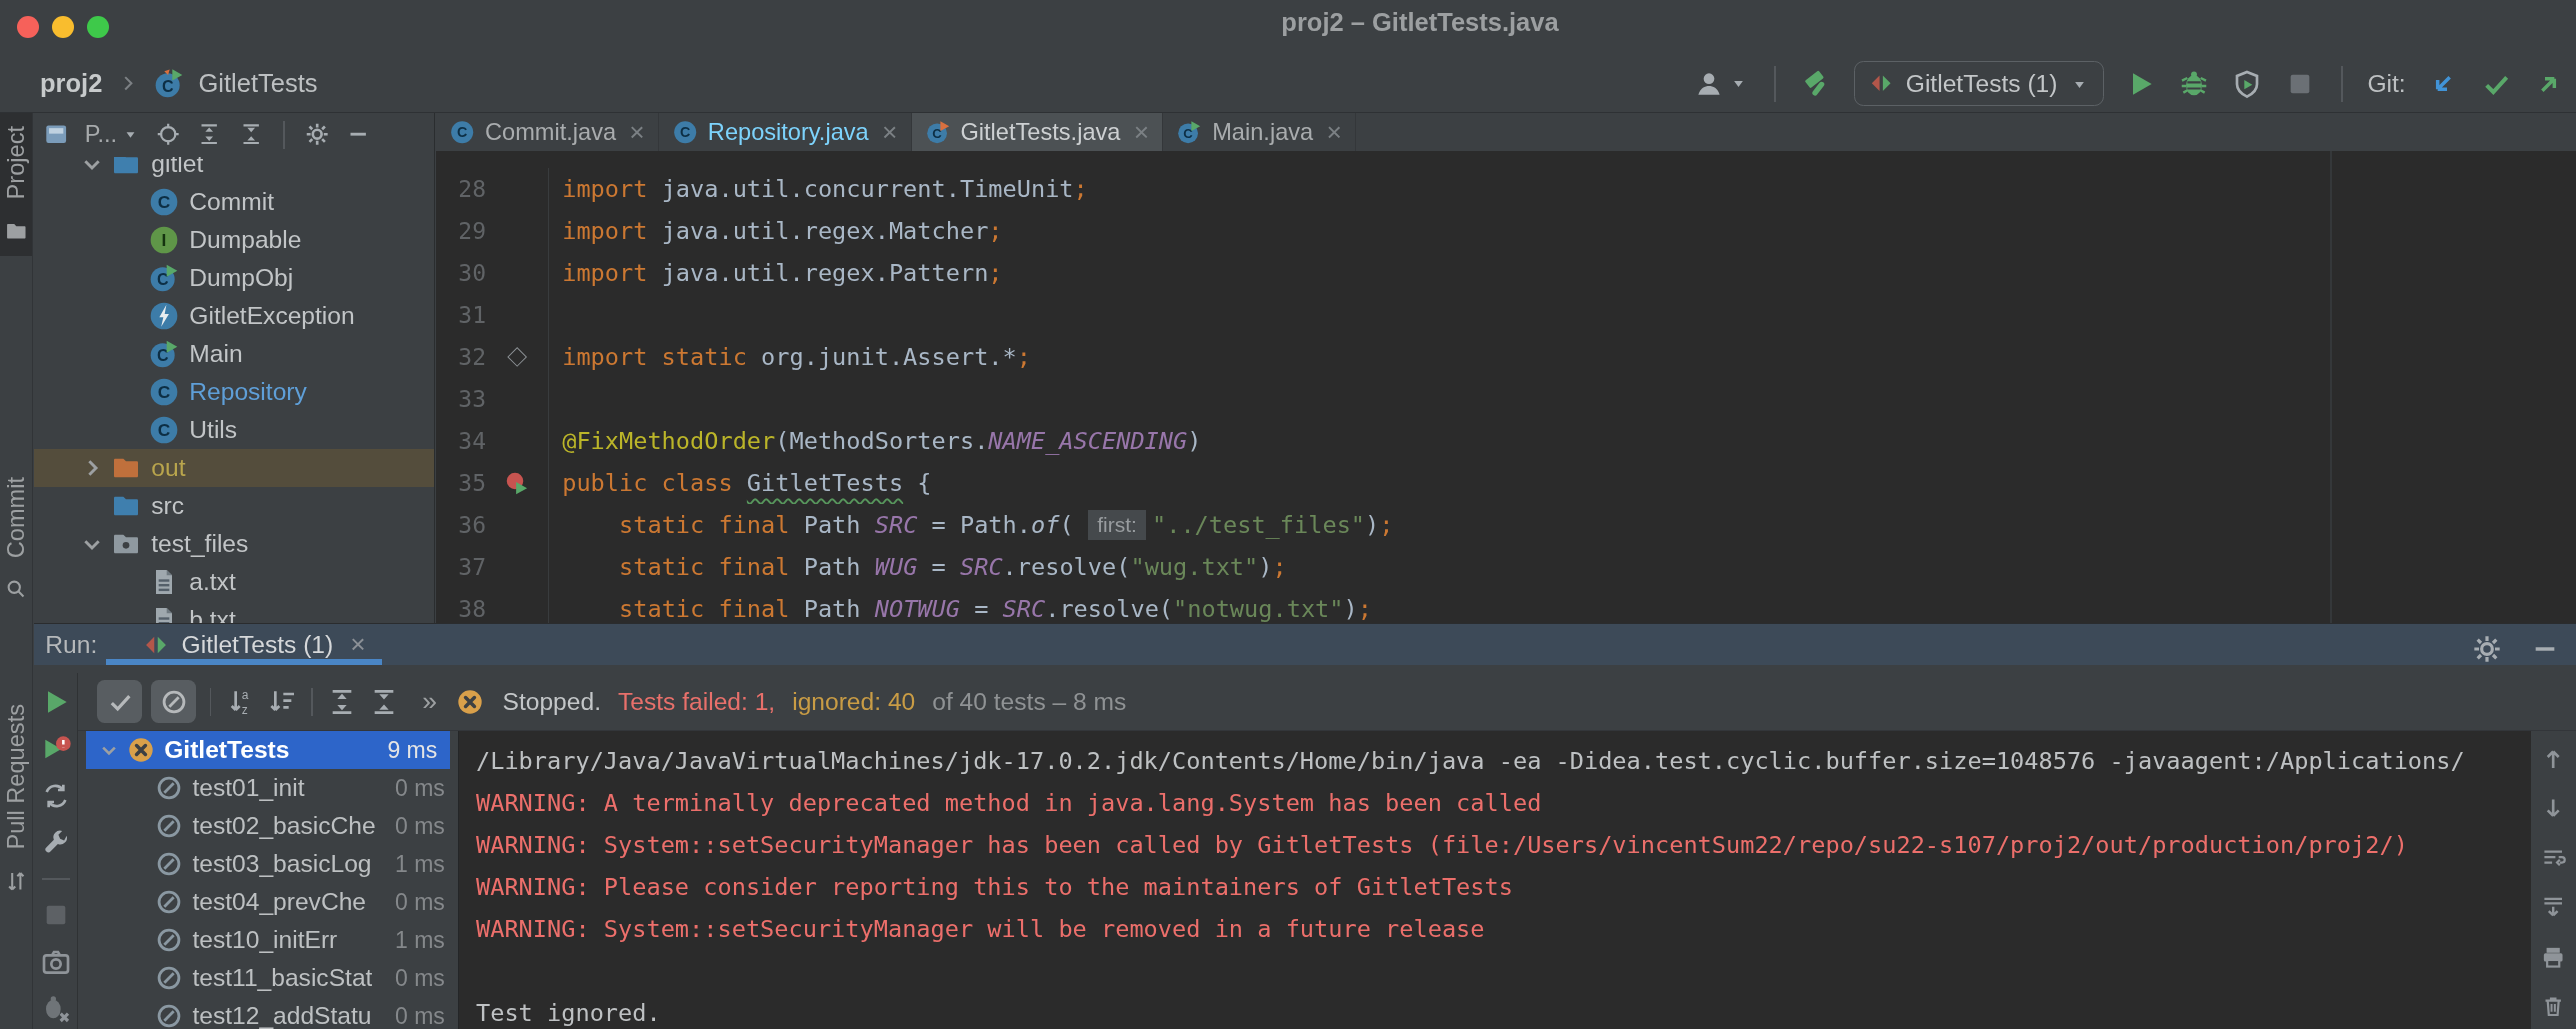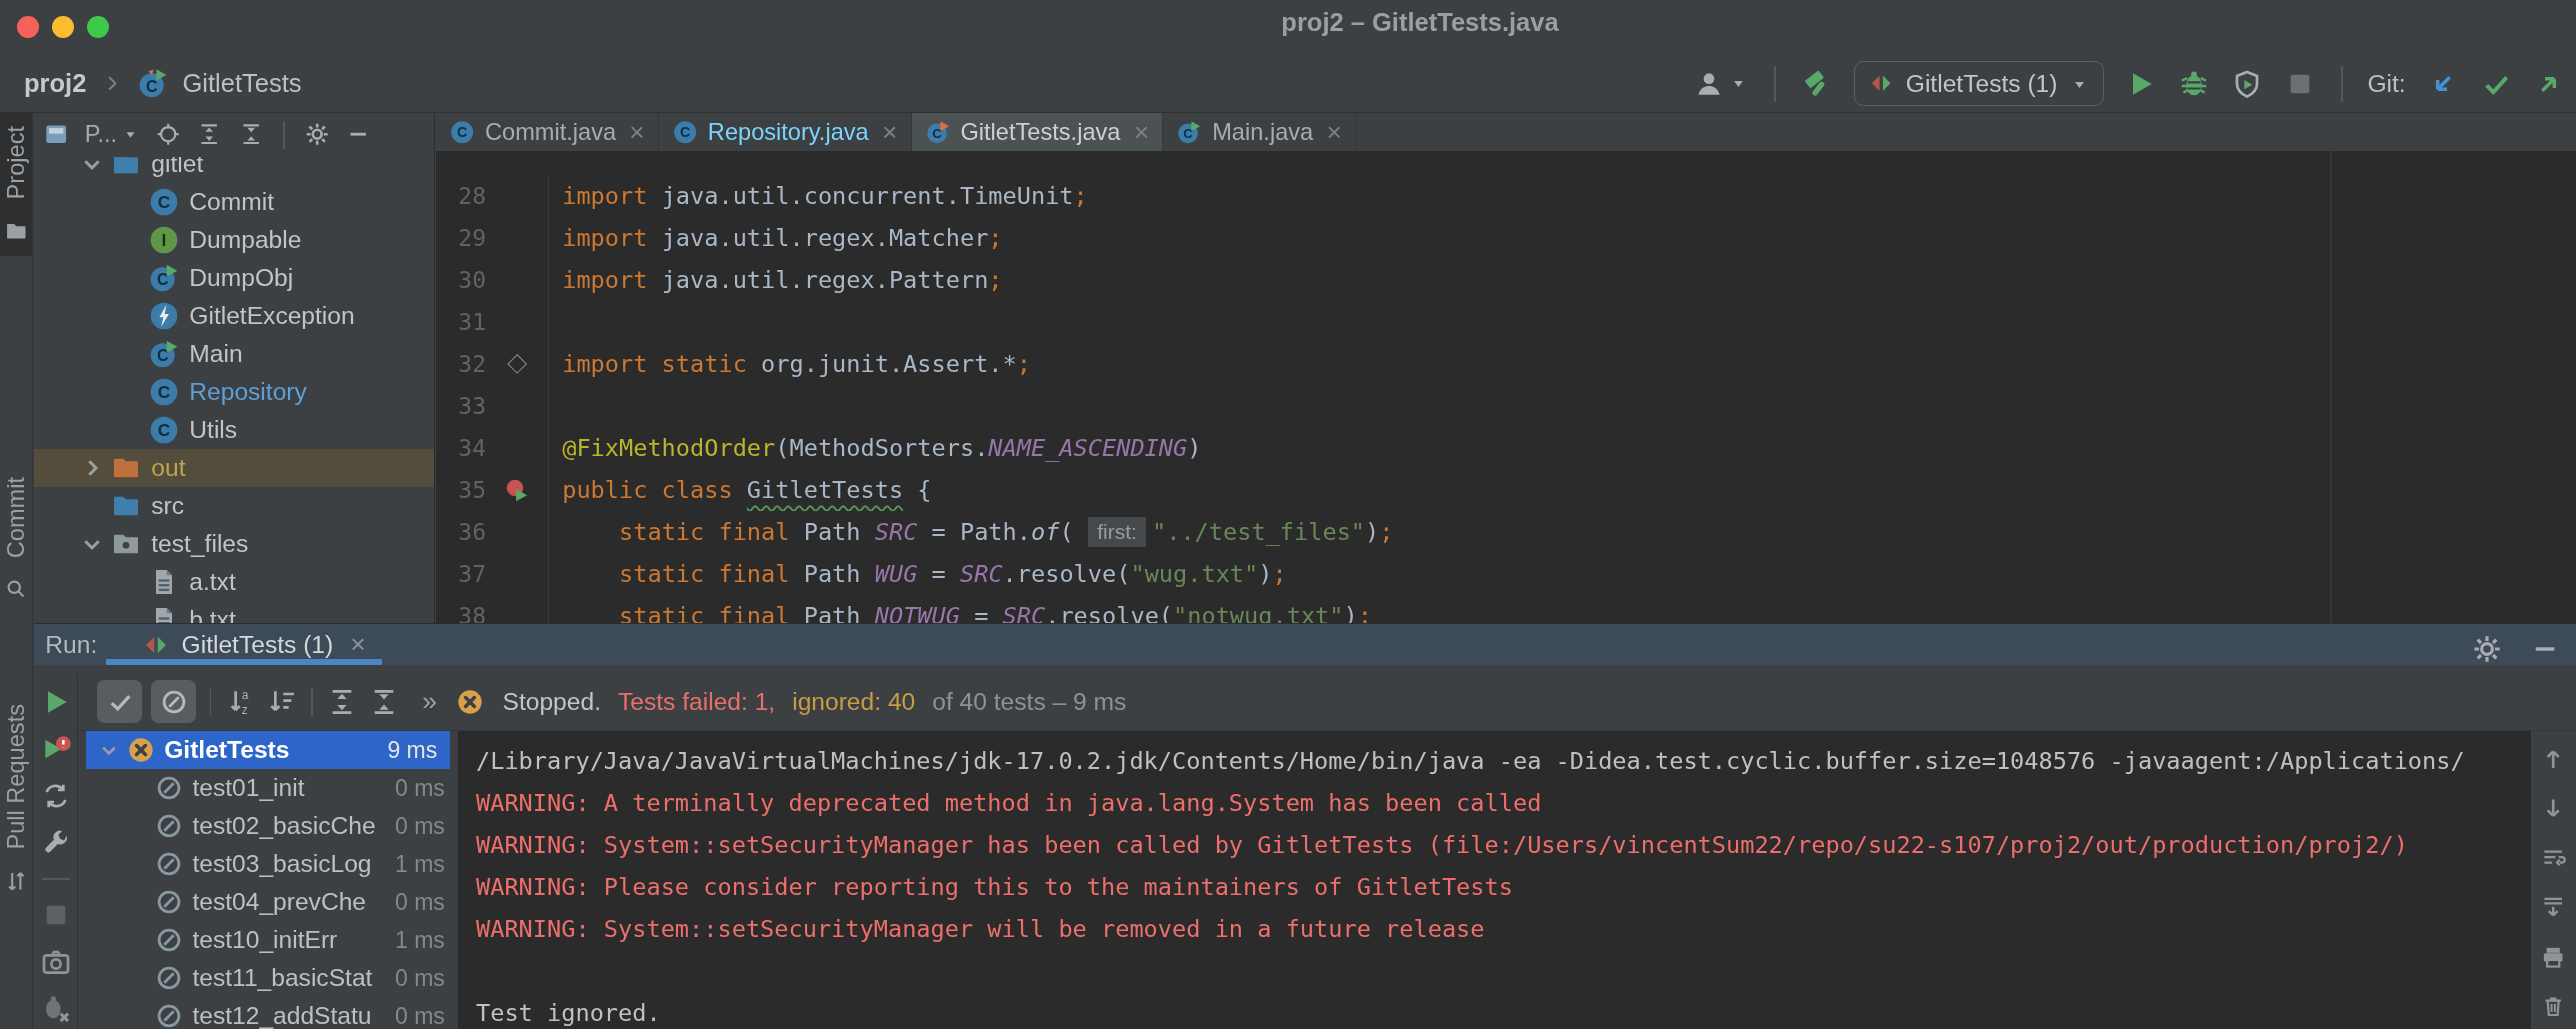--- a/index.html
+++ b/index.html
@@ -13,21 +13,21 @@
   .titlebar{position:absolute;top:0;left:0;right:0;height:55px;}
   .lights{position:absolute;left:17px;top:16px;display:flex;gap:13.2px;}
   .light{width:22px;height:22px;border-radius:50%;}
   .light.red{background:#f6615a}.light.yellow{background:#f9bd2e}.light.green{background:#3ec94a}
   .wtitle{position:absolute;top:8px;left:calc(50% + 132px);transform:translateX(-50%);
           font-size:25.5px;font-weight:bold;color:#9c9fa1;white-space:nowrap;}
 
   
   .toolbar{position:absolute;top:55px;left:0;right:0;height:57px;display:flex;align-items:center;
            border-bottom:1.9px solid #2e3134;}
-  .crumbs{display:flex;align-items:center;gap:13.2px;padding-left:24px;font-size:25.5px;}
+  .crumbs{display:flex;align-items:center;gap:13.2px;padding-left:40px;font-size:25.5px;}
   .crumb-project{font-weight:bold;color:#c7cacb}
   .crumb-class{color:#bdc0c2}
   .toolbar-right{margin-left:auto;display:flex;align-items:center;gap:21px;padding-right:11.3px;}
   .vsep{width:1.9px;height:36px;background:#54585c;margin:0 3.8px;}
   .combo{display:flex;align-items:center;gap:11.3px;border:1.9px solid #5c6165;border-radius:9.4px;
          padding:0 13.2px;height:43px;font-size:24.6px;color:#c3c6c8;}
   .gitlabel{font-size:24.6px;color:#bdc0c2;}
 
   
   .stripe{position:absolute;top:113px;left:0;width:32px;bottom:0;border-right:1.9px solid #313437;}
@@ -53,21 +53,21 @@
   
   .editor{position:absolute;left:436px;top:113px;right:0;height:510px;}
   .tabs{height:38px;display:flex;background:#3c4043;}
   .tab{display:flex;align-items:center;gap:9.4px;padding:0 13.2px;font-size:23.6px;color:#a9acae;
        border-right:1.9px solid #34373a;}
   .tab.active{background:#4c5154;color:#cdd0d2;}
   .tab .close{color:#7b8084;font-size:26.4px;margin-left:3.8px;line-height:1;}
   .ebody{position:absolute;top:38px;left:0;right:0;bottom:0;background:#2b2b2b;overflow:hidden;
          font-family:"DejaVu Sans Mono",monospace;font-size:23.6px;}
   .guide{position:absolute;left:1894px;top:0;bottom:0;width:1.9px;background:#35383a;}
-  .elines{padding-top:24px;position:relative;}
+  .elines{padding-top:17px;position:relative;}
   .eline{height:42px;display:flex;align-items:center;}
   .gnum{width:50px;text-align:right;color:#606366;flex:none;font-size:23px;}
   .gico{width:62px;height:100%;flex:none;display:flex;align-items:center;justify-content:center;}
   .codeln{flex:1;border-left:1.9px solid #393c3e;height:100%;display:flex;align-items:center;
           padding-left:13.2px;white-space:pre;color:#a9b7c6;min-width:0;overflow:hidden;}
   .tk-kw{color:#cc7832}.tk-d{color:#a9b7c6}.tk-ann{color:#bbb529}
   .tk-field{color:#9876aa;font-style:italic}.tk-str{color:#6a8759}
   .tk-mth{font-style:italic;color:#a9b7c6}
   .tk-wavy{text-decoration:underline;text-decoration-style:wavy;text-decoration-color:#57965c;
            text-decoration-thickness:1.9px;text-underline-offset:6.6px;}
@@ -680,21 +680,21 @@
           <span class="morechev">»</span>
           <span class="ic ic30">
               <svg viewBox="0 0 24 24">
                 <circle cx="12" cy="12" r="10" fill="#d9a04a"></circle>
                 <path d="M8.2 8.2l7.6 7.6M15.8 8.2l-7.6 7.6" stroke="#3d4043" stroke-width="3" stroke-linecap="round"></path>
               </svg>
             </span>
           <span class="st-stopped">Stopped.</span>
           <span class="st-failed">Tests failed: 1,</span>
           <span class="st-ignored">ignored: 40</span>
-          <span class="st-rest">of 40 tests – 9 ms</span>
+          <span class="st-rest">of 40 tests – 8 ms</span>
         </div>
         <div class="rcontent">
           <div class="ttree" id="test-tree">
               <div class="ttrow root">
                 <span class="chev"><svg viewBox="0 0 24 24">
                     <path d="M7 10l5 5 5-5" fill="none" stroke="#9da0a2" stroke-width="2.2"></path>
                   </svg></span>
                 <span class="ic ic30">
                   <svg viewBox="0 0 24 24">
                     <circle cx="12" cy="12" r="10" fill="#d9a04a"></circle>

